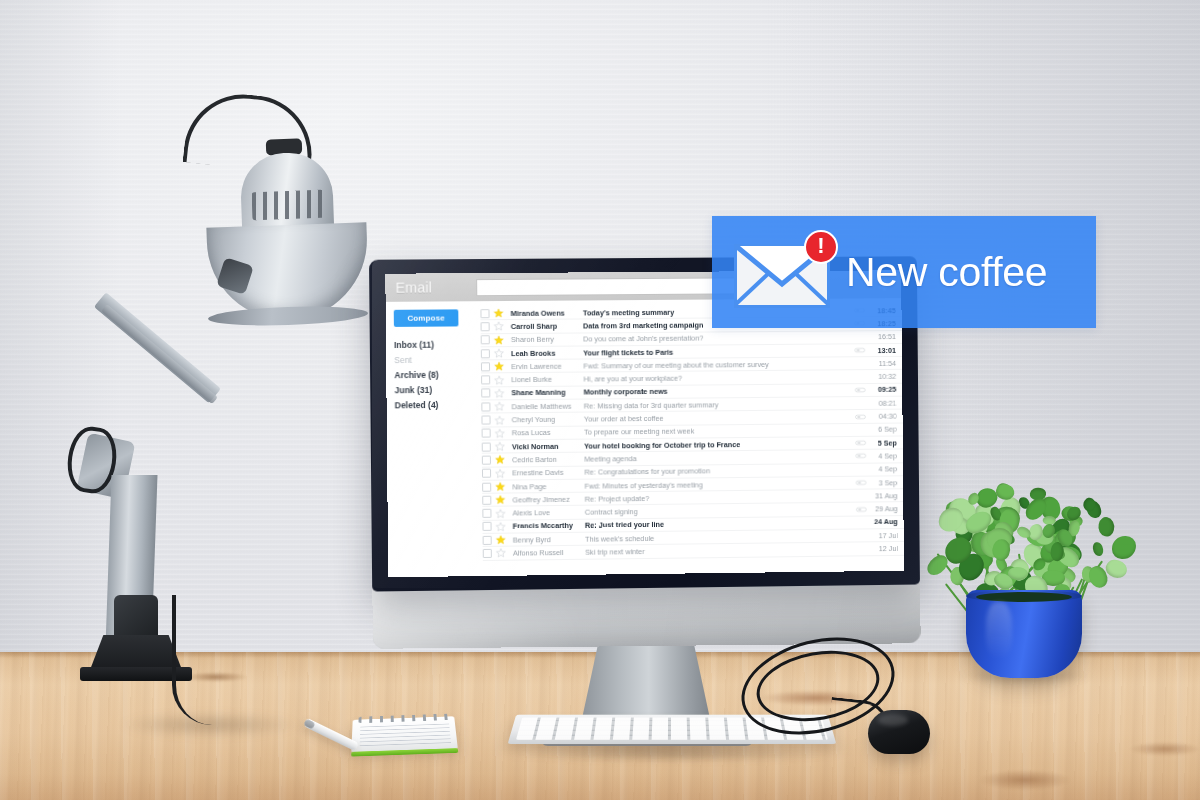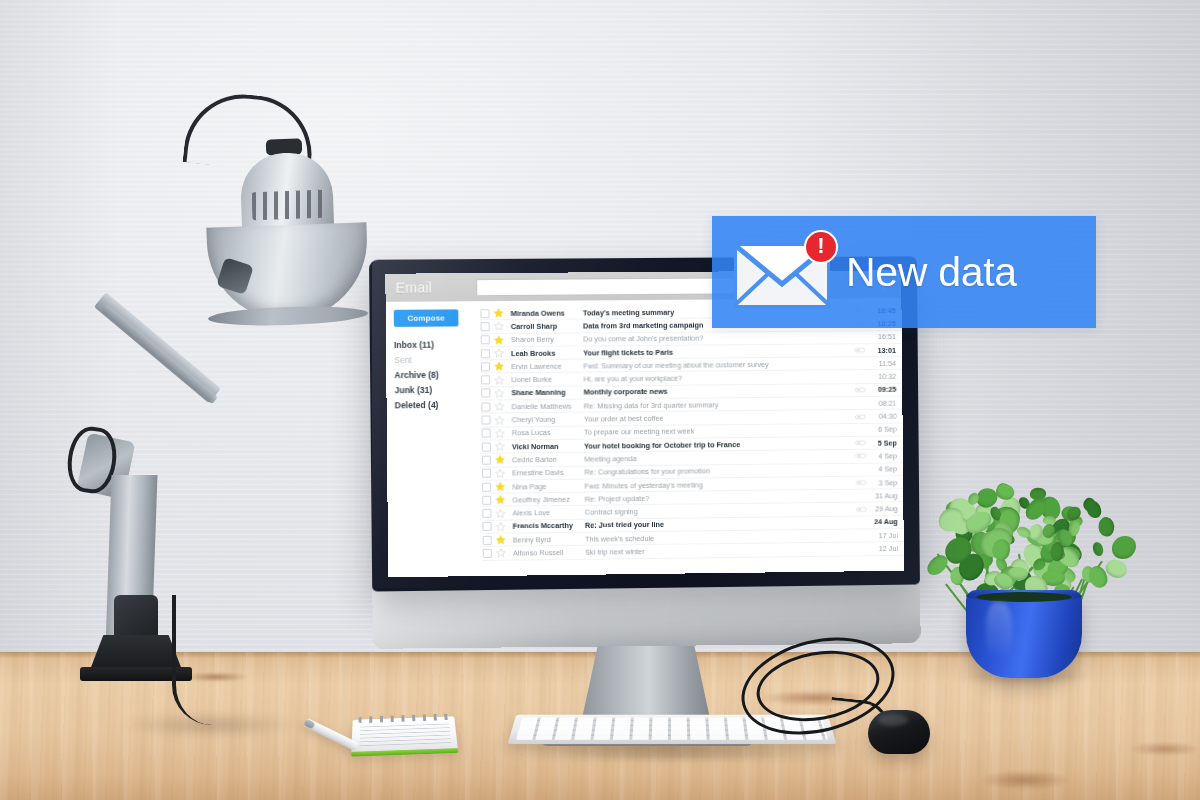--- a/index.html
+++ b/index.html
@@ -863,21 +863,21 @@
       <div class="env-v">
         <svg viewBox="0 0 92 60" preserveAspectRatio="none" aria-hidden="true">
           <polygon points="0,0 92,0 46,38" fill="#ffffff"></polygon>
           <polyline points="0,0 46,38 92,0" fill="none" stroke="#4a90f0" stroke-width="5"></polyline>
           <polyline points="0,58 34,26" fill="none" stroke="#4a90f0" stroke-width="4"></polyline>
           <polyline points="92,58 58,26" fill="none" stroke="#4a90f0" stroke-width="4"></polyline>
         </svg>
       </div>
       <div class="badge">!</div>
     </div>
-    <div class="notif-text">New data</div>
+    <div class="notif-text">New coffee</div>
   </div>
 
   <div class="kb-shadow"></div>
   <div class="keyboard">
     <div class="keys"></div>
   </div>
 
   <div class="mouse-cord"></div>
   <div class="mouse-cord2"></div>
   <div class="mouse-cord3"></div>

